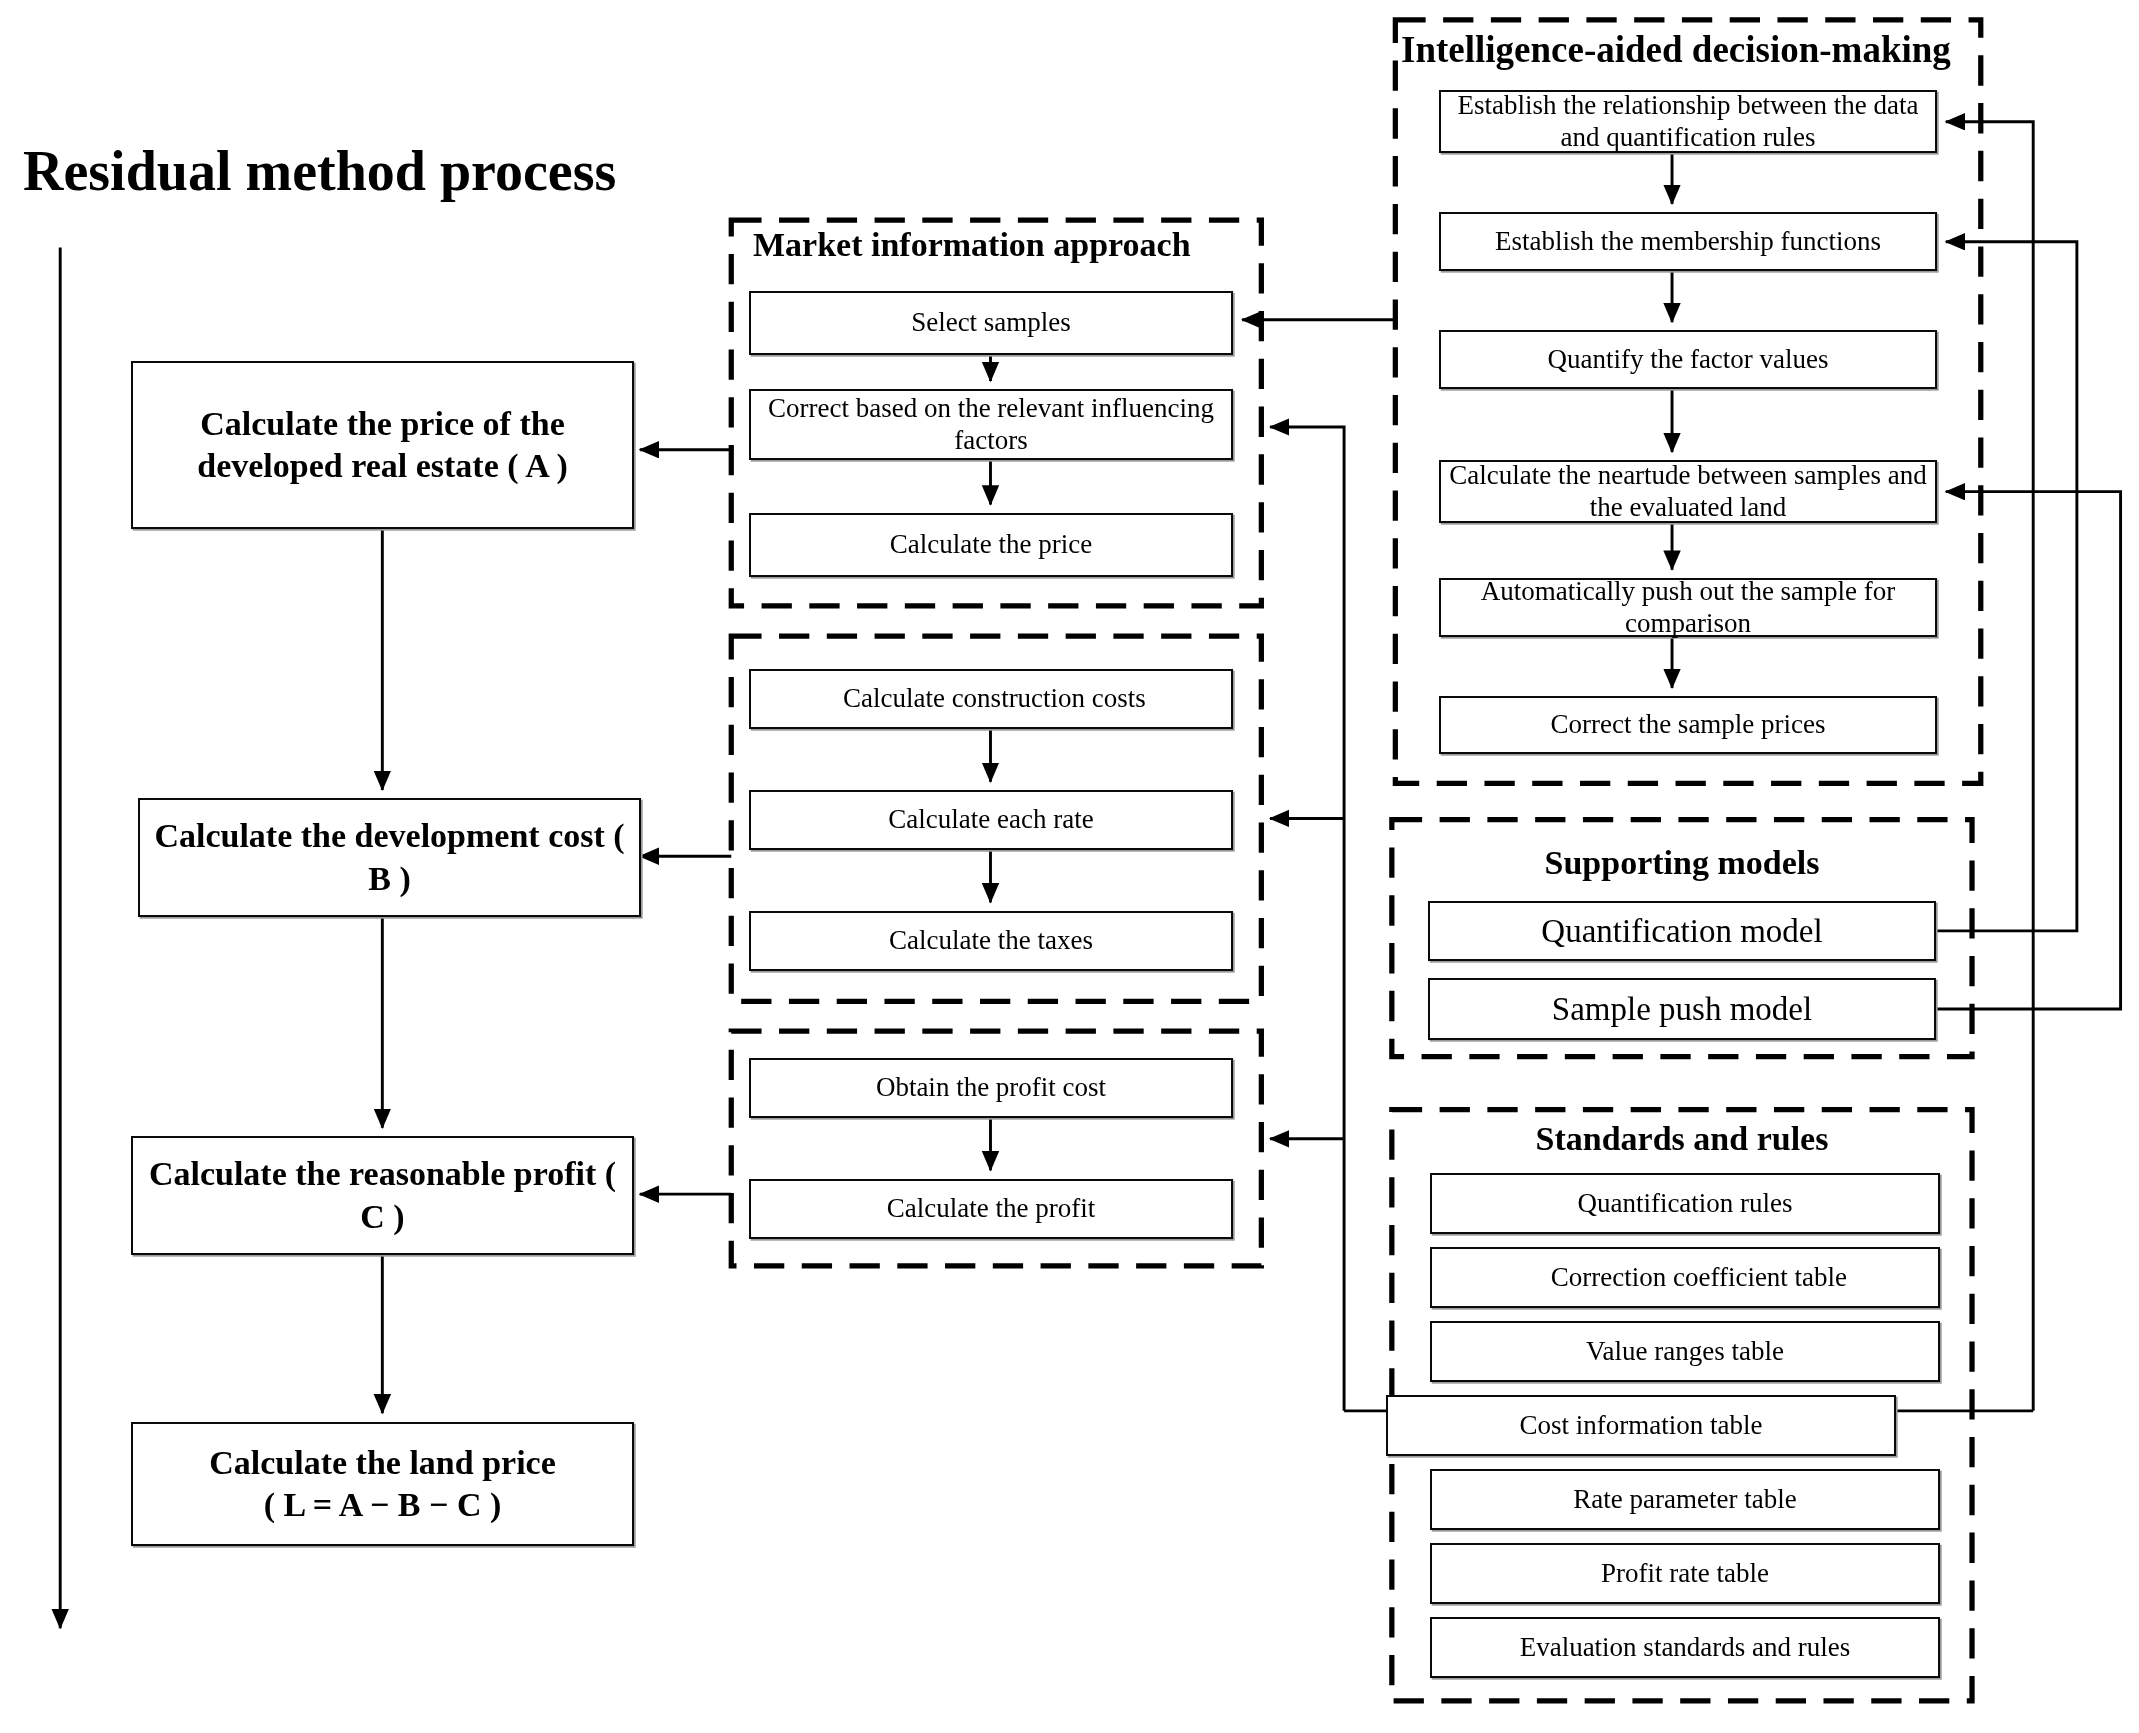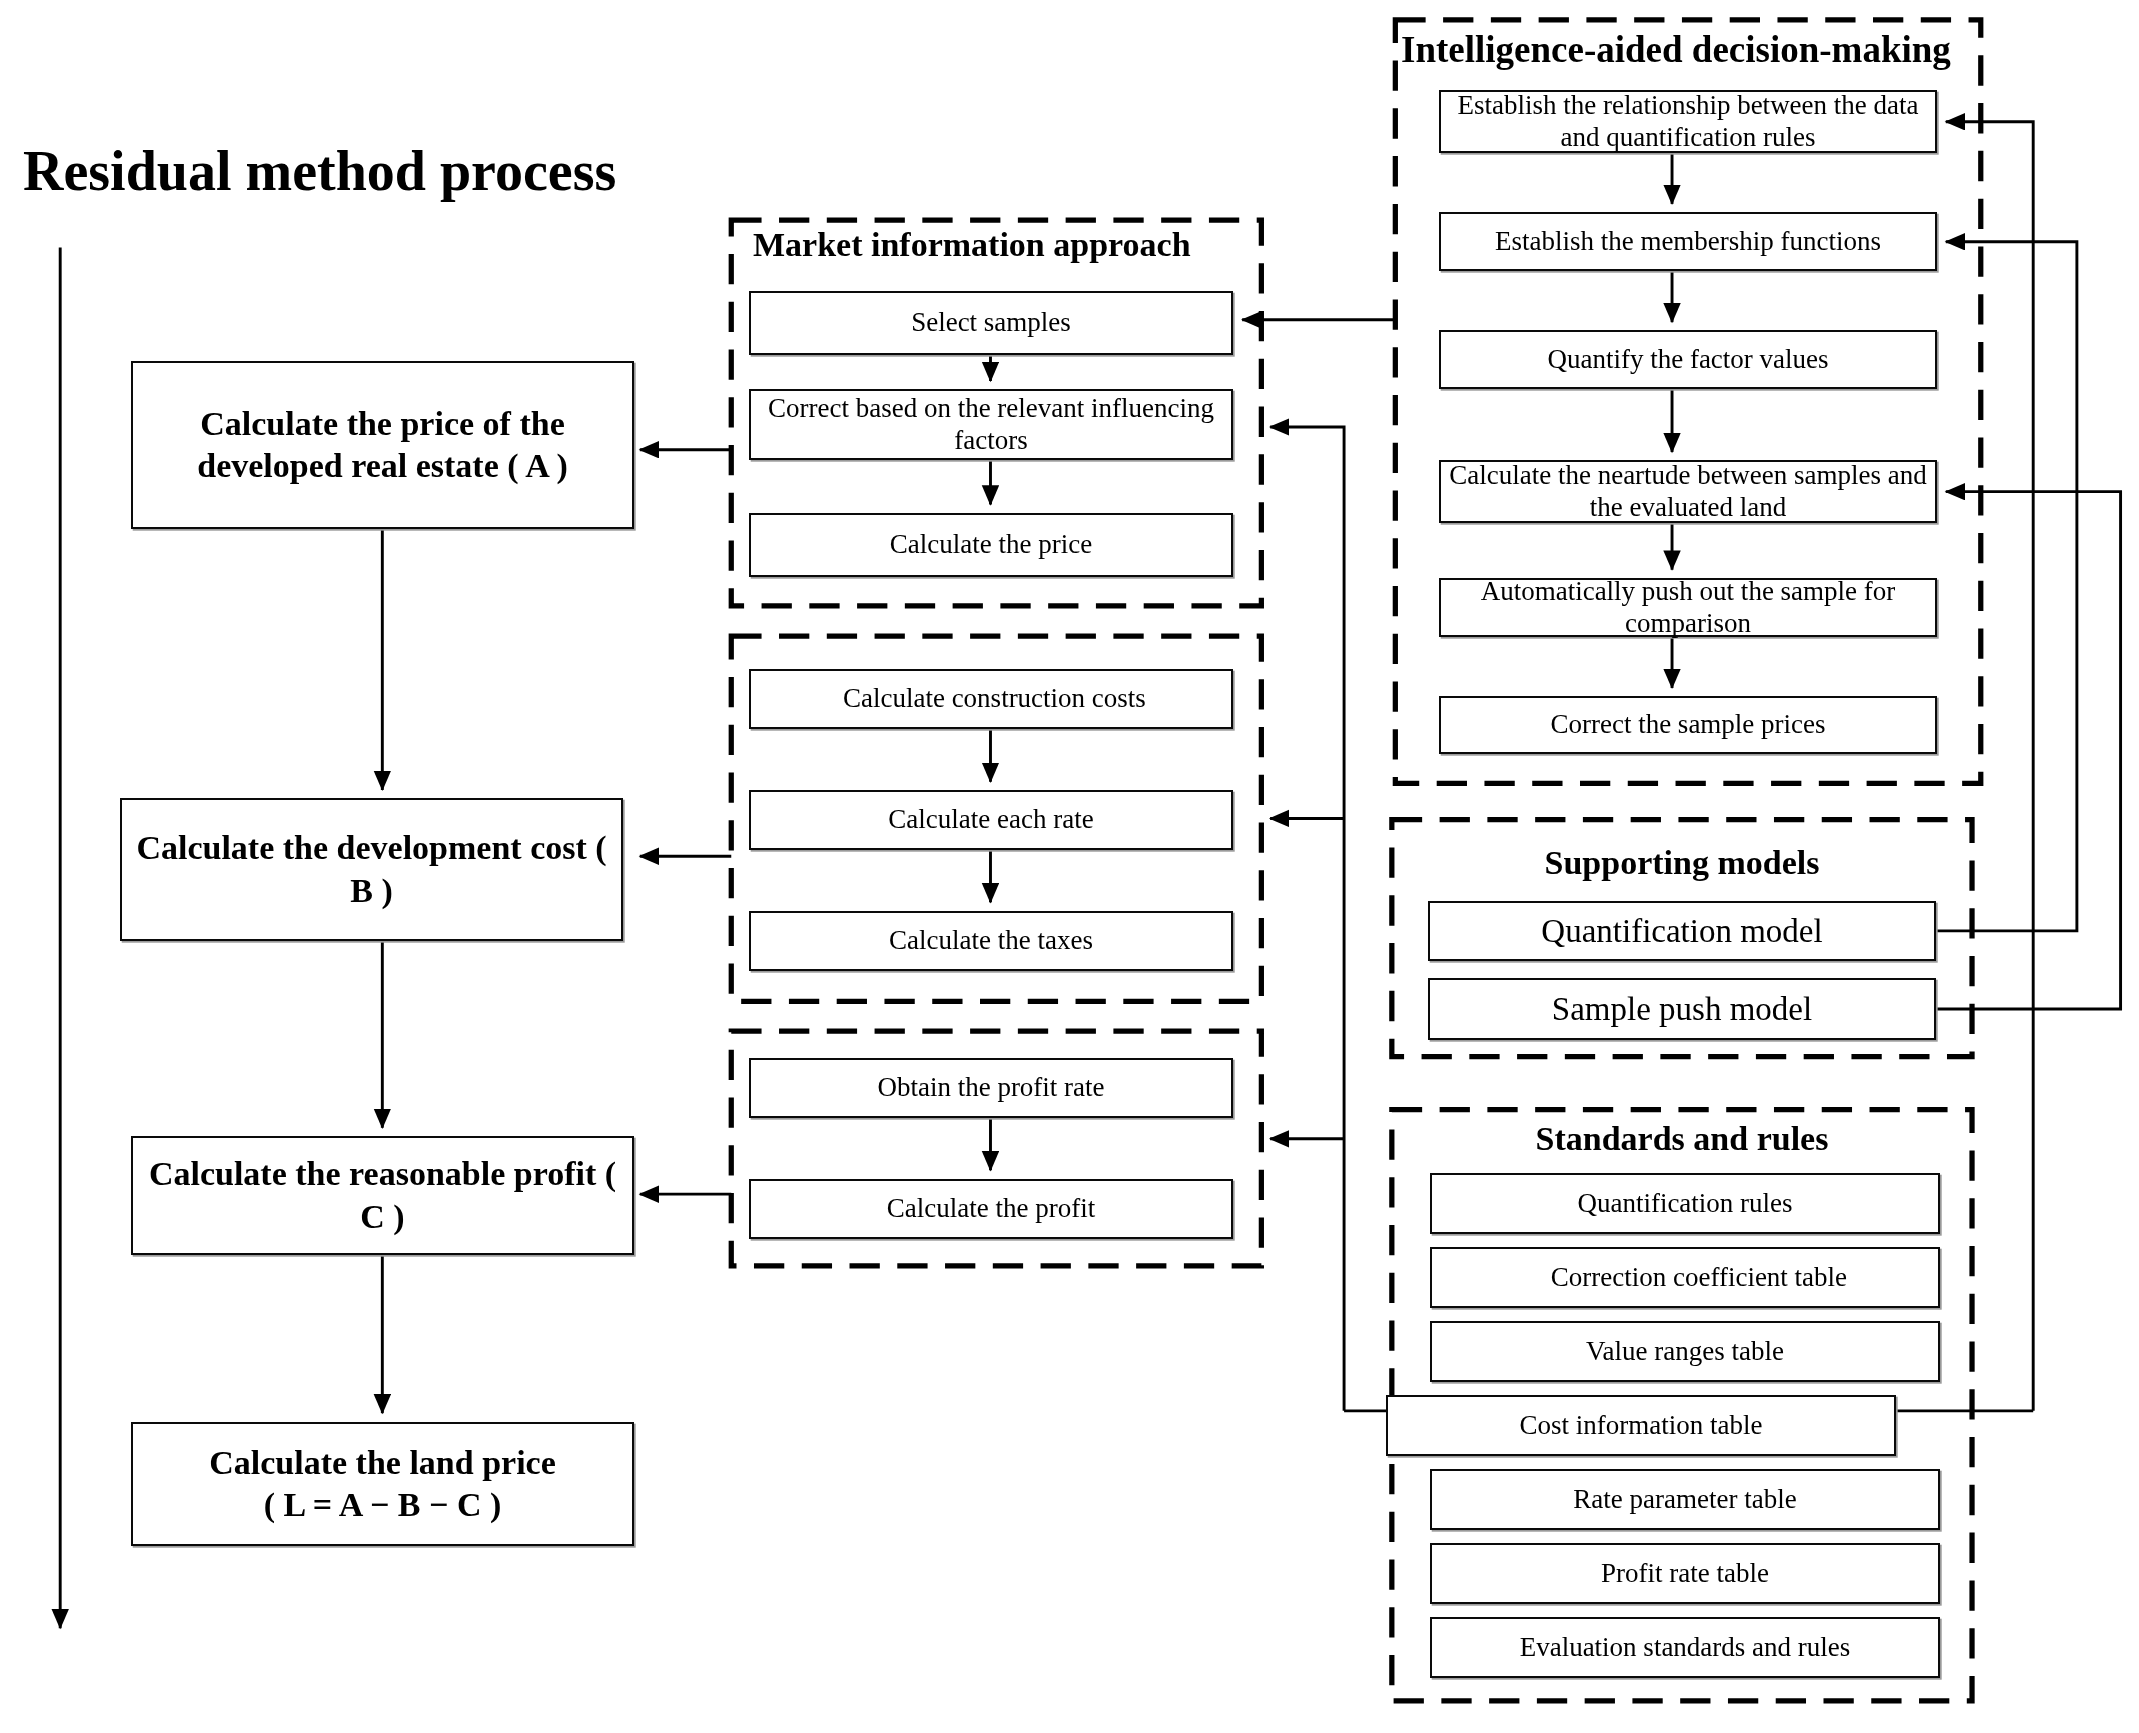--- a/index.html
+++ b/index.html
@@ -98,21 +98,21 @@
       <path d="M3323 1732 H3640 V844 H3340" marker-end="url(#arr)"></path>
     </g>
   </svg>
 
   <div class="pagetitle">Residual method process</div>
 
   <div class="node bold" style="left:131px;top:361px;width:503px;height:168px;">
     <span>Calculate the price of the developed real estate ( A )</span>
   </div>
 
-  <div class="node bold" style="left:120px;top:798px;width:503px;height:143px;">
+  <div class="node bold" style="left:138px;top:798px;width:503px;height:119px;">
     <span>Calculate the development cost ( B )</span>
   </div>
 
   <div class="node bold" style="left:131px;top:1136px;width:503px;height:119px;">
     <span>Calculate the reasonable profit ( C )</span>
   </div>
 
   <div class="node bold" style="left:131px;top:1422px;width:503px;height:124px;flex-direction:column;">
     <span>Calculate the land price</span>
     <span>( L = A  −  B  −  C )</span>
@@ -134,21 +134,21 @@
     <span>Calculate construction costs</span>
   </div>
   <div class="node" style="left:749px;top:790px;width:484px;height:60px;">
     <span>Calculate each rate</span>
   </div>
   <div class="node" style="left:749px;top:911px;width:484px;height:60px;">
     <span>Calculate the taxes</span>
   </div>
 
   <div class="node" style="left:749px;top:1058px;width:484px;height:60px;">
-    <span>Obtain the profit rate</span>
+    <span>Obtain the profit cost</span>
   </div>
   <div class="node" style="left:749px;top:1179px;width:484px;height:60px;">
     <span>Calculate the profit</span>
   </div>
 
   <div class="grouptitle" style="left:1401px;top:28px;font-size:37px;">Intelligence-aided decision-making</div>
 
   <div class="node" style="left:1439px;top:90px;width:498px;height:63px;">
     <span>Establish the relationship between the data and quantification rules</span>
   </div>

